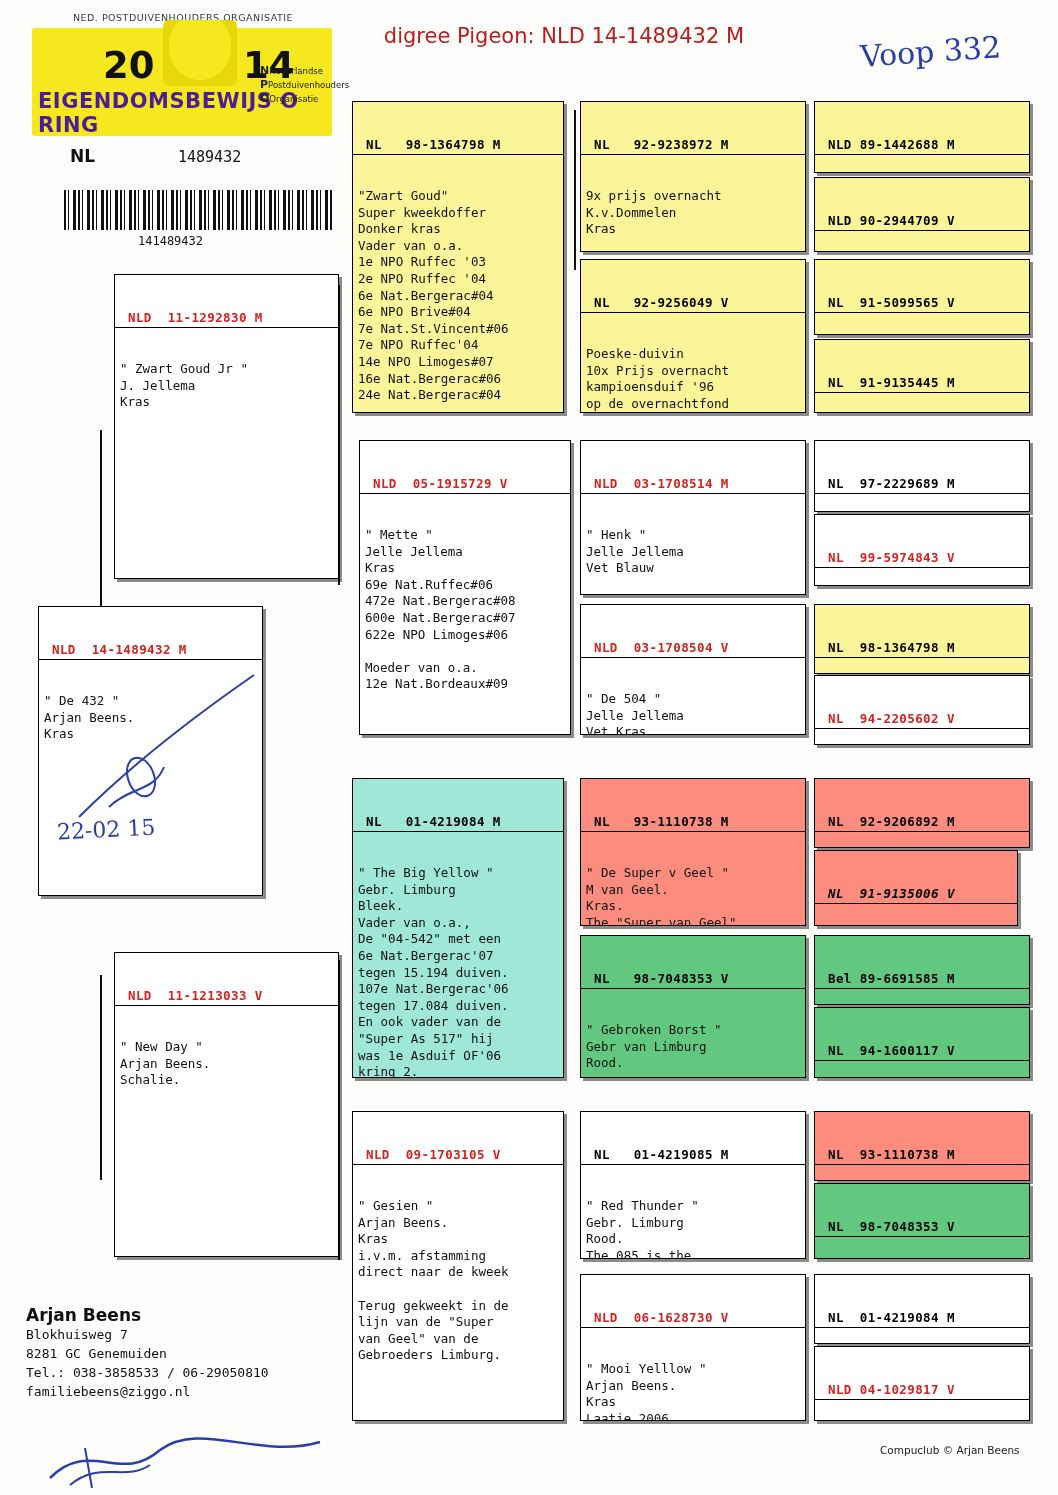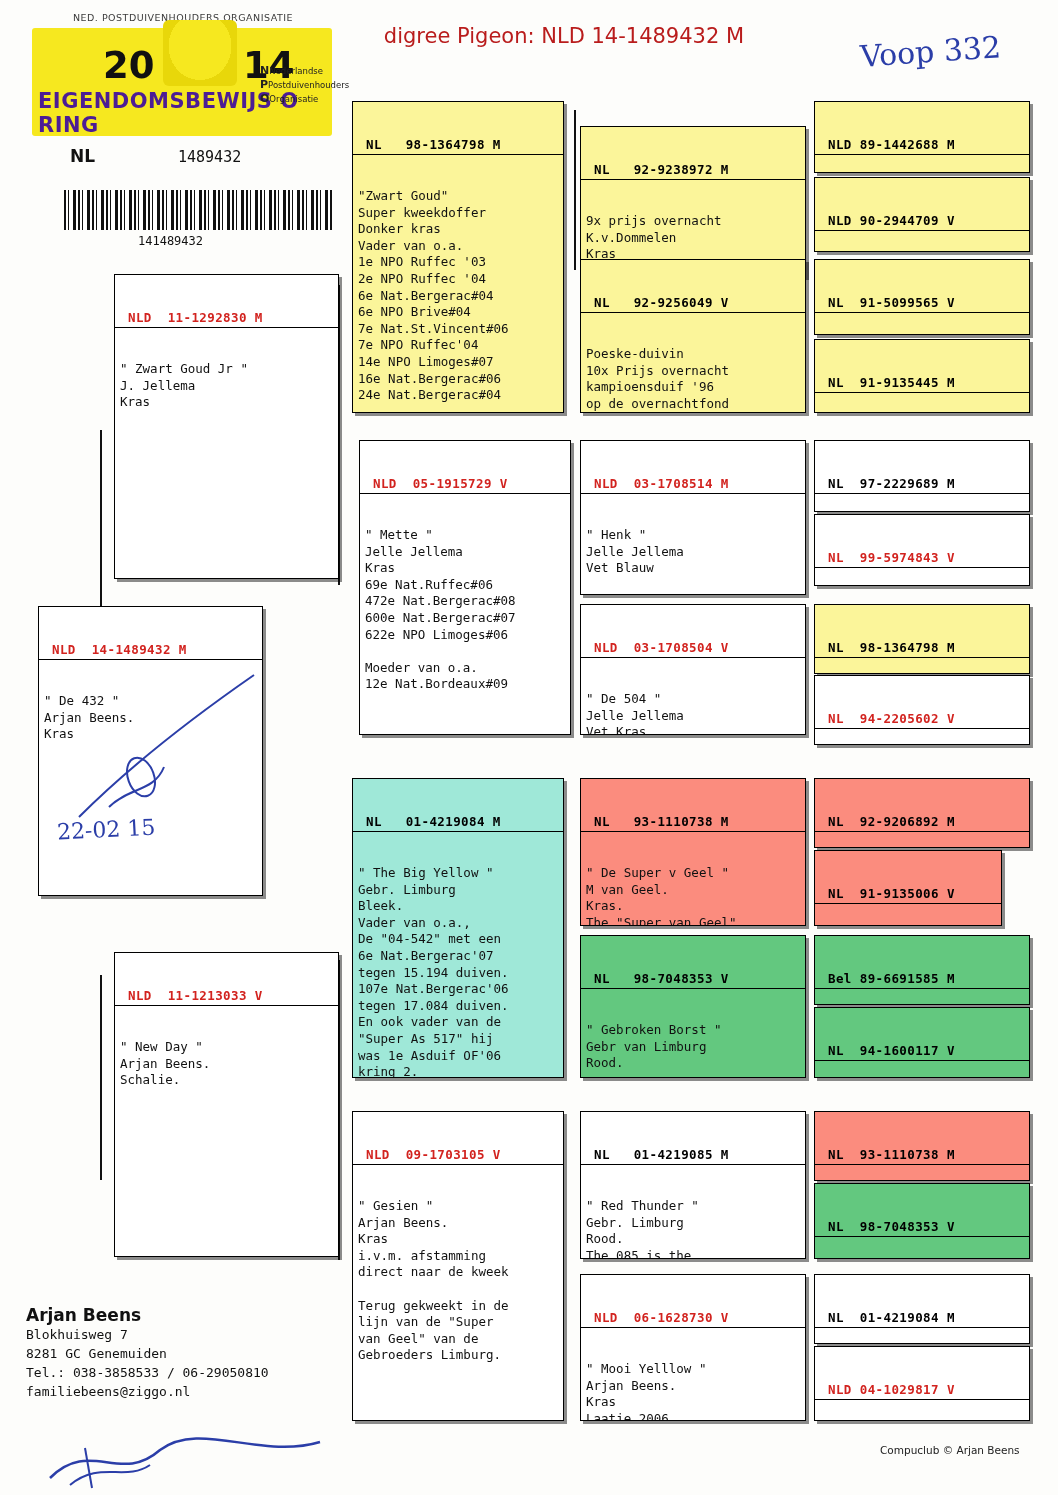--- a/index.html
+++ b/index.html
@@ -219,21 +219,21 @@
 <span>Kras</span>
 <span>i.v.m. afstamming</span>
 <span>direct naar de kweek</span>
 <span></span>
 <span>Terug gekweekt in de</span>
 <span>lijn van de "Super</span>
 <span>van Geel" van de</span>
 <span>Gebroeders Limburg.</span></div>
   </div>
 
-  <div class="card yellow" style="left:580px;top:101px;width:226px;height:151px;margin-top:25px;">
+  <div class="card yellow" style="left:580px;top:101px;width:226px;height:151px;">
     <div class="hdr black hdr-rule">NL   92-9238972 M</div>
     <div><span>9x prijs overnacht</span>
 <span>K.v.Dommelen</span>
 <span>Kras</span></div>
   </div>
 
   <div class="card yellow" style="left:580px;top:259px;width:226px;height:154px;">
     <div class="hdr black hdr-rule">NL   92-9256049 V</div>
     <div><span>Poeske-duivin</span>
 <span>10x Prijs overnacht</span>
@@ -322,21 +322,21 @@
   </div>
   <div class="card white" style="left:814px;top:675px;width:216px;height:70px;">
     <div class="hdr red hdr-rule">NL  94-2205602 V</div>
     
   </div>
 
   <div class="card salmon" style="left:814px;top:778px;width:216px;height:70px;">
     <div class="hdr black hdr-rule">NL  92-9206892 M</div>
     
   </div>
-  <div class="card salmon" style="left:814px;top:850px;width:188px;height:76px;">
+  <div class="card salmon" style="left:814px;top:850px;width:204px;height:76px;font-style:italic;">
     <div class="hdr black hdr-rule">NL  91-9135006 V</div>
     
   </div>
   <div class="card green" style="left:814px;top:935px;width:216px;height:70px;">
     <div class="hdr black hdr-rule">Bel 89-6691585 M</div>
     
   </div>
   <div class="card green" style="left:814px;top:1007px;width:216px;height:71px;">
     <div class="hdr black hdr-rule">NL  94-1600117 V</div>
     

